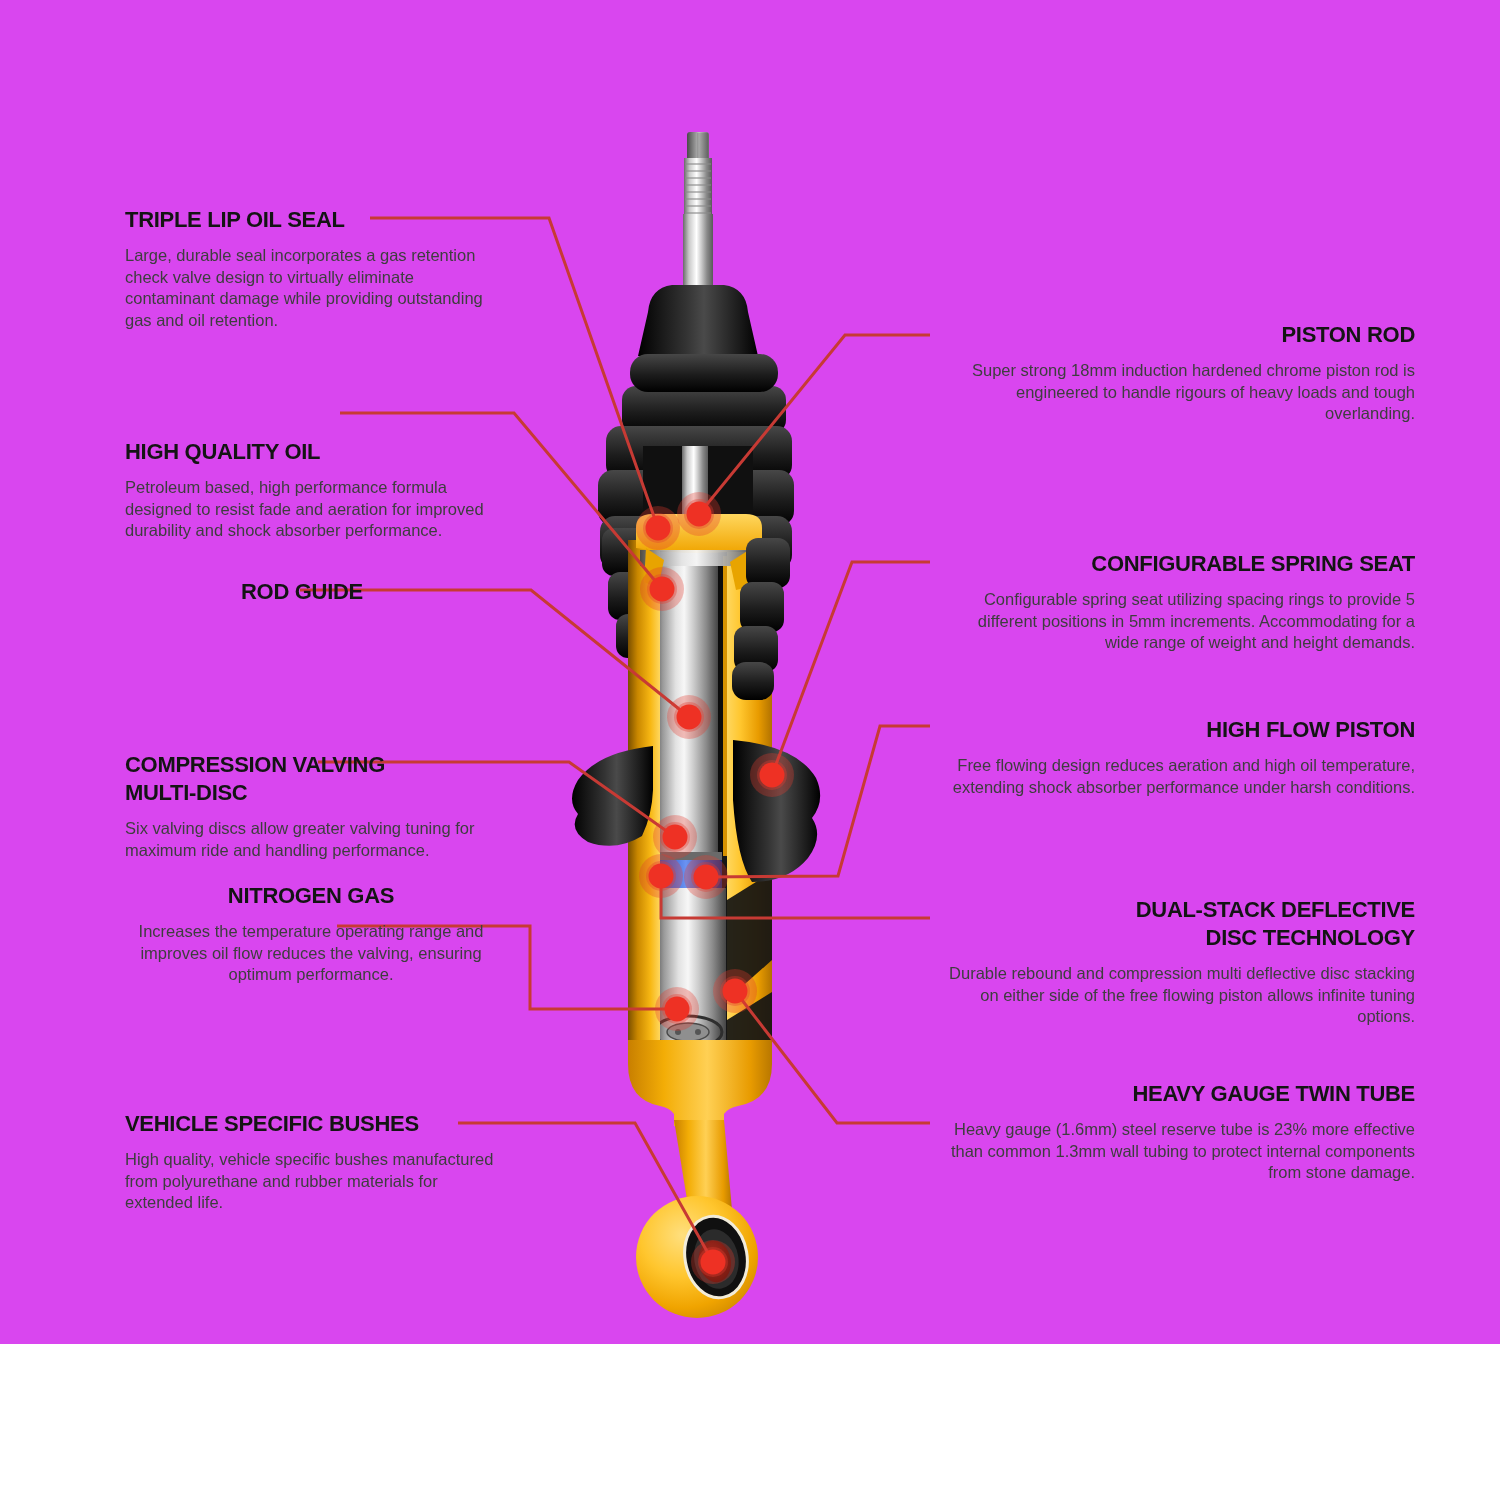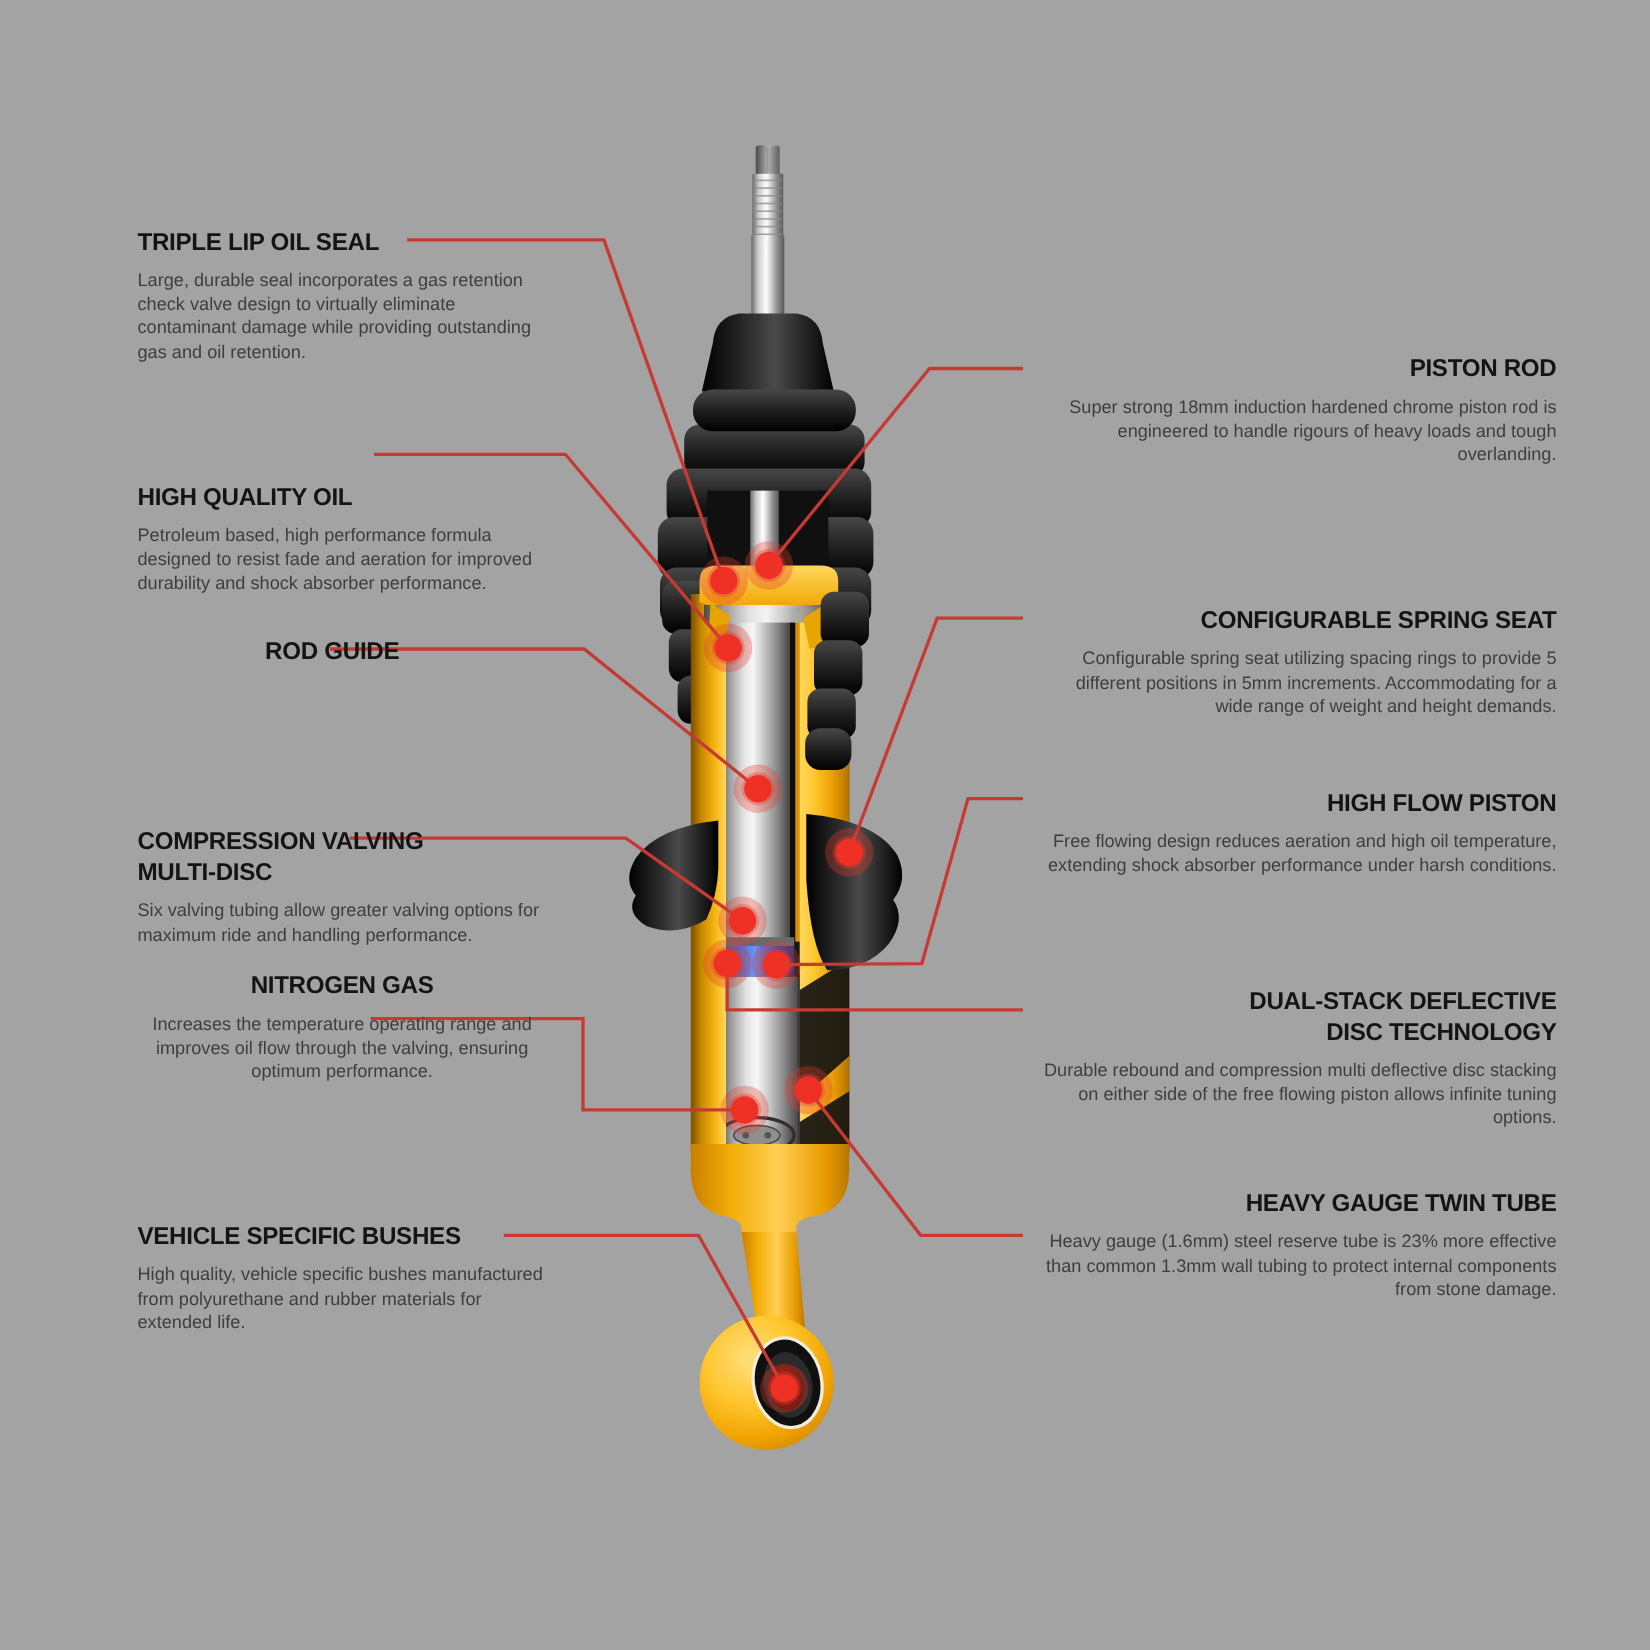--- a/index.html
+++ b/index.html
@@ -1,16 +1,16 @@
 <!DOCTYPE html>
 <html><head>
 <meta charset="utf-8">
 <style>
   html,body{margin:0;padding:0;background:#fff;}
-  .page{position:relative;width:1500px;height:1500px;background:#a3a3a3;overflow:hidden;
+  .page{position:relative;width:1500px;height:1344px;background:#d946ef;overflow:hidden;
         font-family:"Liberation Sans", sans-serif;}
   .diagram-svg{position:absolute;left:0;top:0;width:1500px;height:1500px;}
   .callout{position:absolute;}
   .callout h3{margin:0 0 11px 0;font-size:22px;line-height:28px;font-weight:700;
               color:#141414;letter-spacing:-0.3px;text-transform:uppercase;}
   .callout h3 span{display:block;}
   .callout p{margin:0;font-size:16.5px;line-height:21.5px;color:#3e3e3e;}
   .col-left{width:372px;}
   .col-right{width:475px;text-align:right;}
 </style>
@@ -285,28 +285,28 @@
     <h3>
         <span>ROD GUIDE</span>
         <span></span>
       </h3>
   </div>
   <div class="callout col-left" style="left:125px;top:751px;">
     <h3>
         <span>COMPRESSION VALVING</span>
         <span>MULTI-DISC</span>
       </h3>
-    <p>Six valving tubing allow greater valving options for maximum ride and handling performance.</p>
+    <p>Six valving discs allow greater valving tuning for maximum ride and handling performance.</p>
   </div>
   <div class="callout col-left" style="left:125px;top:882px;text-align:center;">
     <h3>
         <span>NITROGEN GAS</span>
         <span></span>
       </h3>
-    <p>Increases the temperature operating range and improves oil flow through the valving, ensuring optimum performance.</p>
+    <p>Increases the temperature operating range and improves oil flow reduces the valving, ensuring optimum performance.</p>
   </div>
   <div class="callout col-left" style="left:125px;top:1110px;">
     <h3>
         <span>VEHICLE SPECIFIC BUSHES</span>
         <span></span>
       </h3>
     <p>High quality, vehicle specific bushes manufactured from polyurethane and rubber materials for extended life.</p>
   </div>
 
   <div class="callout col-right" style="left:940px;top:321px;">

